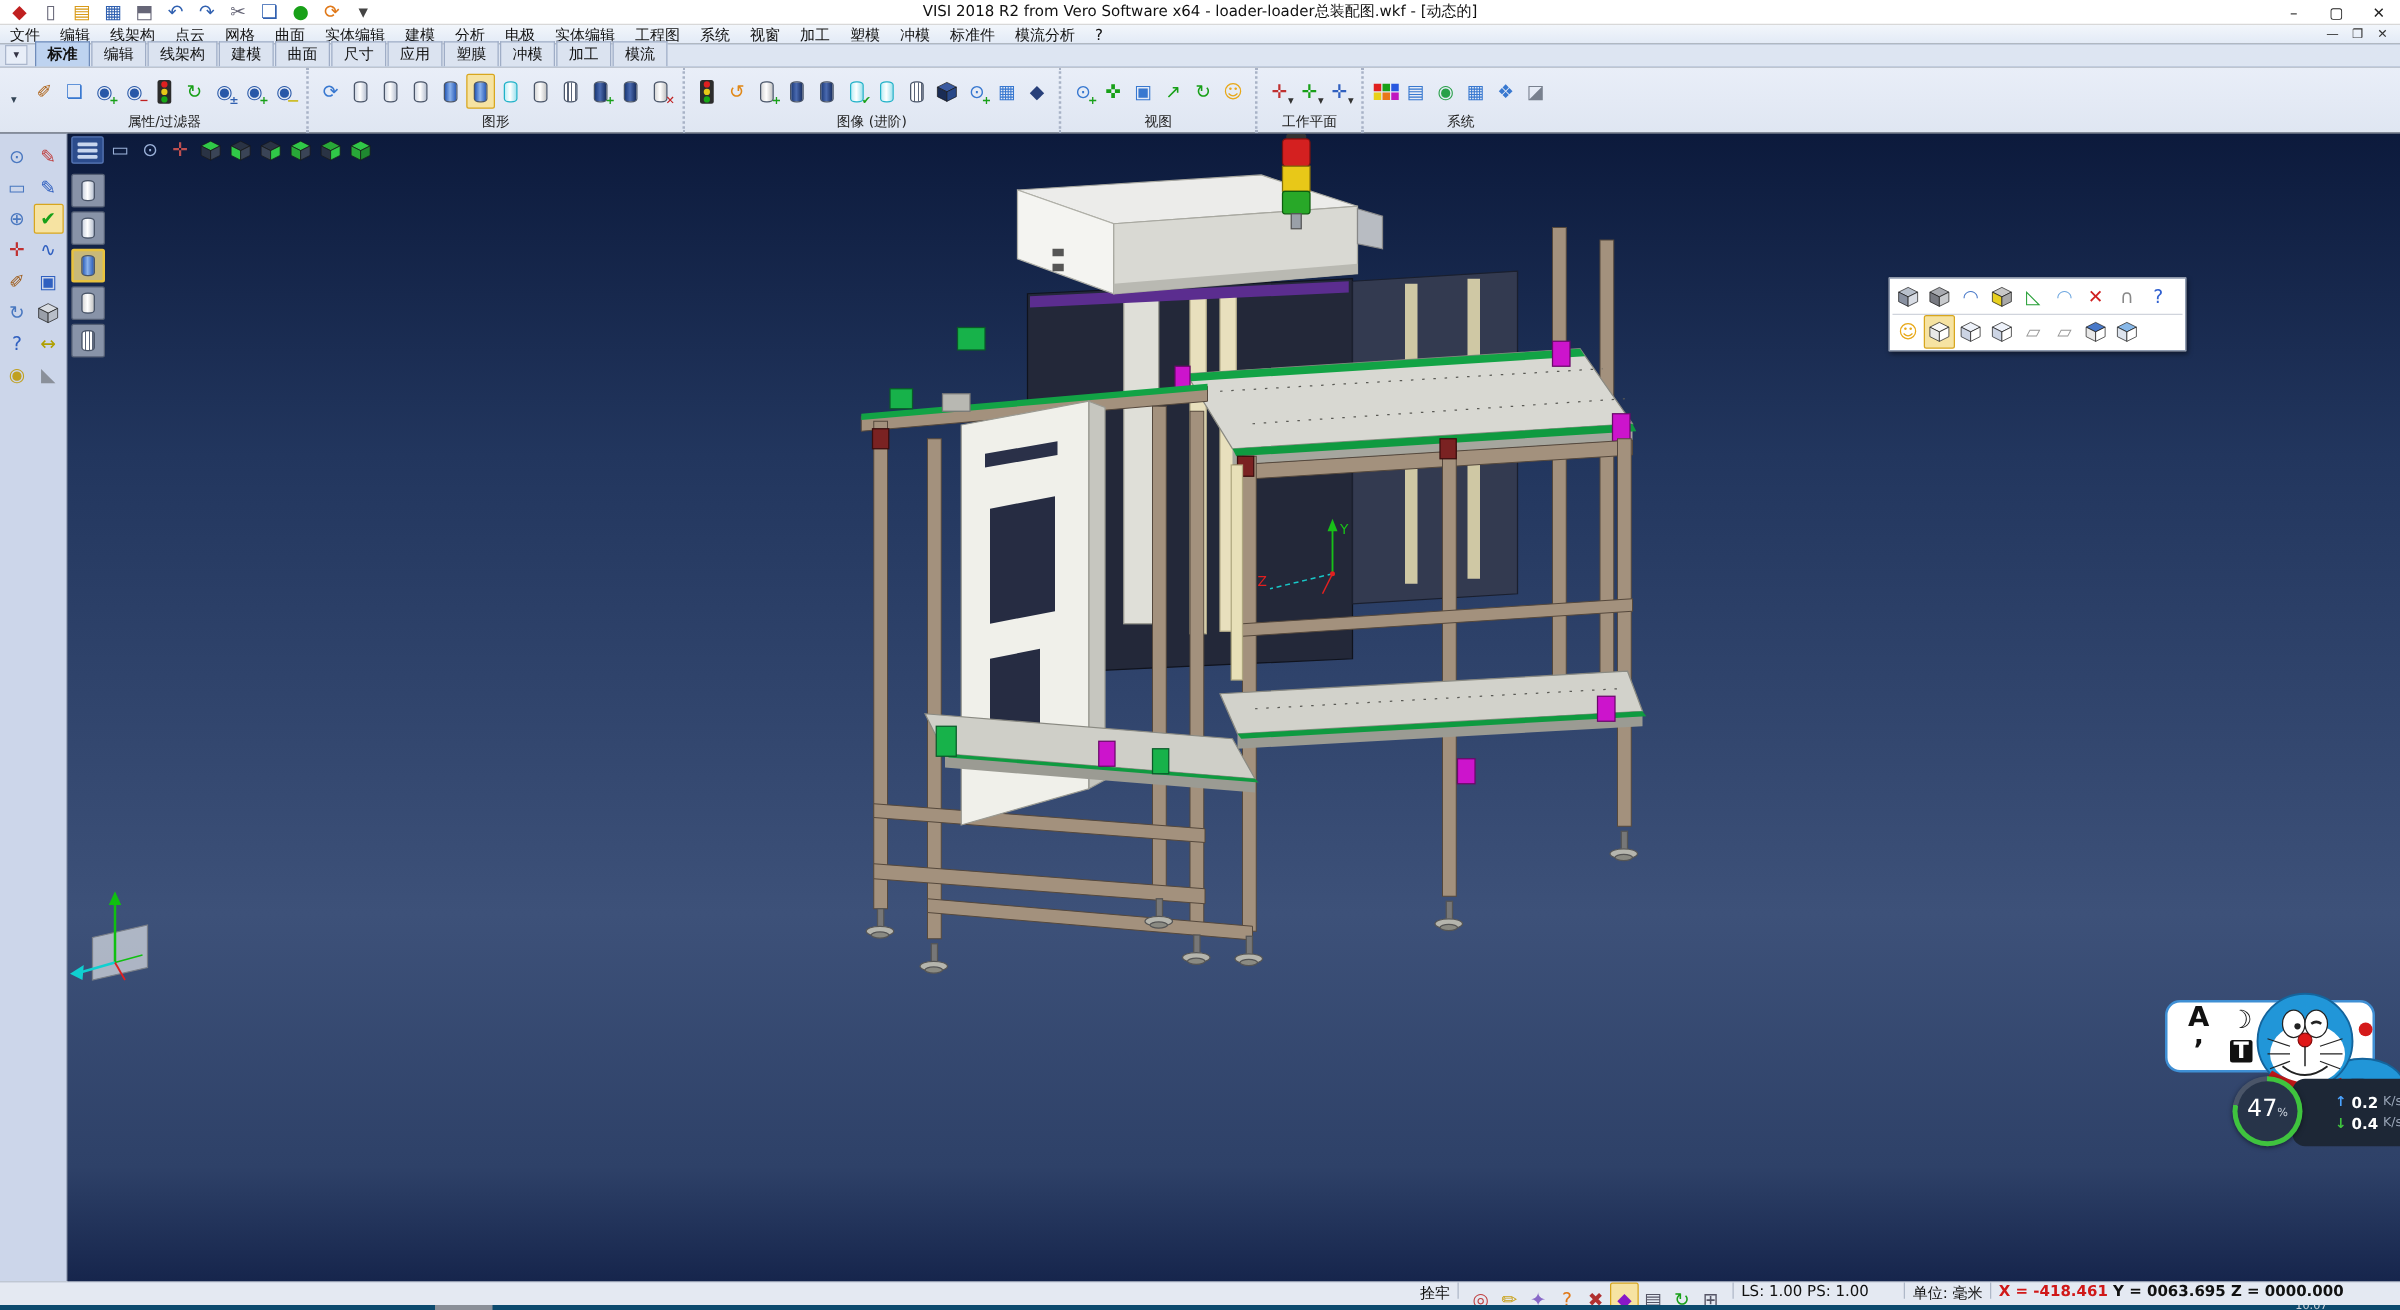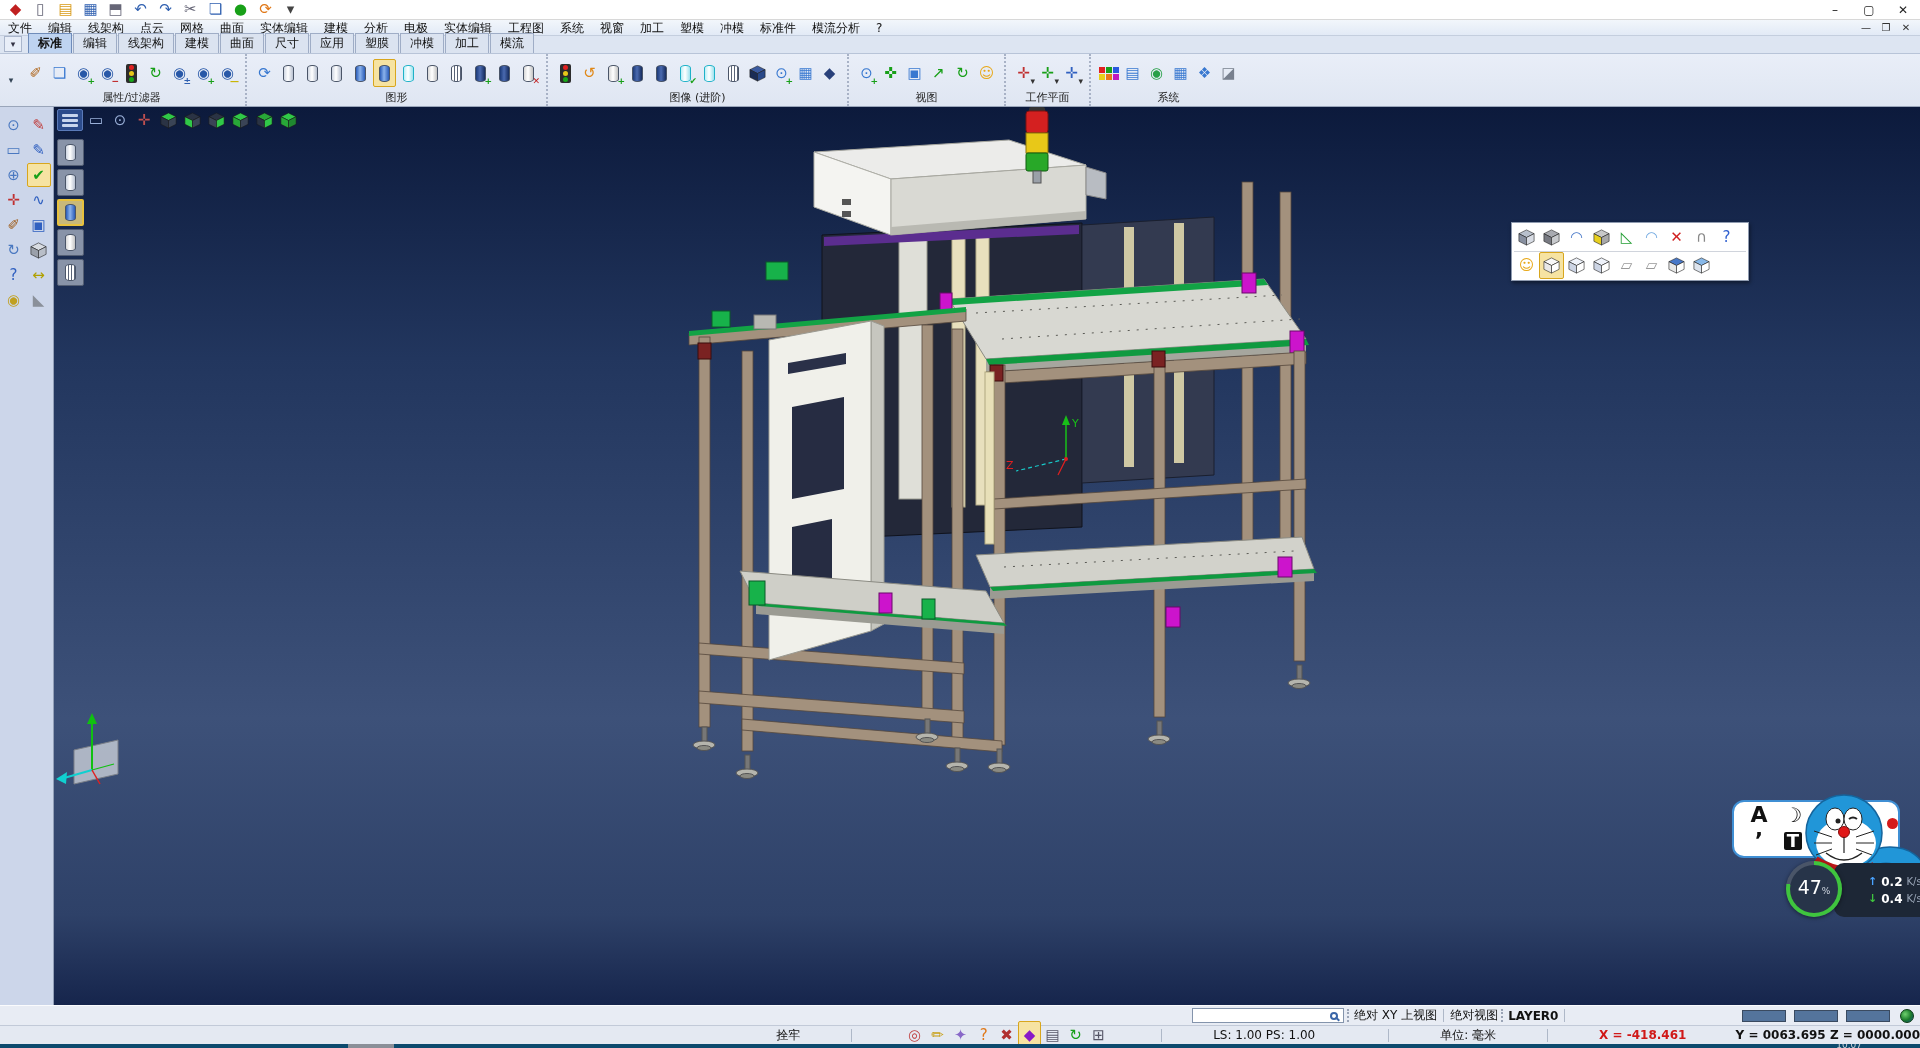--- a/index.html
+++ b/index.html
@@ -119,22 +119,22 @@
     padding-left:34px; }
   #net-speed .row { display:flex; align-items:center; gap:4px; }
   #net-speed .arrow-up { color:#4aa3ff; font-size:11px; font-weight:bold; }
   #net-speed .arrow-down { color:#3fc43e; font-size:11px; font-weight:bold; }
   #net-speed .val { color:#fff; font-size:12px; font-weight:bold; }
   #net-speed .unit { color:#9aa6b8; font-size:10px; }
 
   
   #status1 { height:20px; background:#e8ecf4; border-top:1px solid #fafbfd; display:flex; align-items:center;
     font-size:12px; color:#111; }
-  #status2 { height:19px; background:#e4e9f2; border-top:1px solid #c2cad8; display:flex; align-items:center;
-    font-size:12px; color:#111;gap:45px; }
+  #status2 { height:19px; background:#e4e9f2; border-top:1px solid #c2cad8; display:flex; align-items:flex-start;
+    font-size:12px; color:#111; }
   .ssep { width:1px; height:13px; background:#aeb8c8; margin:0 6px; flex:none; }
   .sdots { width:4px; height:13px; margin:0 3px; border-left:2px dotted #9aa4b6; flex:none; }
   #search-wrap { margin-left:1192px; width:152px; height:15px; background:#fff; border:1px solid #8494ac;
     display:flex; align-items:center; }
   #search-input { flex:1; border:none; outline:none; height:13px; font-size:11px; padding:0 3px; min-width:0; }
   .mag { width:8px; height:8px; border:2px solid #3a66a8; border-radius:50%; position:relative; margin-right:5px; flex:none; }
   .mag::after { content:""; position:absolute; width:5px; height:2px; background:#3a66a8;
     transform:rotate(45deg); right:-4px; bottom:-2px; }
   .swatch { width:44px; height:12px; background:#54749c; border:1px solid #3a4a60; margin-left:8px; flex:none; }
   .globe { width:14px; height:14px; border-radius:50%; margin:0 6px 0 10px;
@@ -185,20 +185,21 @@
         <div class="icon">
           <span class="gl" style="color: rgb(24, 160, 24); font-size: 15px;">●</span>
         </div>
         <div class="icon">
           <span class="gl" style="color: rgb(224, 120, 24); font-size: 15px;">⟳</span>
         </div>
         <div class="icon">
           <span class="gl" style="color: rgb(68, 68, 68); font-size: 15px;">▾</span>
         </div>
       </div>
+    <div id="title">VISI 2018 R2 from Vero Software x64 - loader-loader总装配图.wkf - [动态的]</div>
     <div class="win-controls">
       <div class="win-btn">–</div>
       <div class="win-btn">▢</div>
       <div class="win-btn">✕</div>
     </div>
   </div>
 
   <div id="menubar">
     <div id="menu-items">
         <div class="menu-item">文件</div>
@@ -888,38 +889,20 @@
       <div id="net-ball">
         <div class="inner">
           <span class="pct">47</span>
           <span class="pctu">%</span>
         </div>
       </div>
 
     </div>
   </div>
 
-  <div id="status1">
-    <div id="search-wrap">
-      <input id="search-input" value="" style="">
-      <span class="mag"></span>
-    </div>
-    <div class="sdots"></div>
-    <span class="nowrap">绝对 XY 上视图</span>
-    <div class="ssep"></div>
-    <span class="nowrap">绝对视图</span>
-    <div class="sdots"></div>
-    <span class="bold nowrap">LAYER0</span>
-    <div class="ssep"></div>
-    <div style="flex:1"></div>
-    <div class="swatch" style="background: rgb(84, 116, 156);"></div>
-    <div class="swatch" style="background: rgb(84, 116, 156);"></div>
-    <div class="swatch" style="background: rgb(84, 116, 156);"></div>
-    <div class="globe"></div>
-  </div>
 
   <div id="status2">
     <div style="width:1136px"></div>
     <span class="nowrap">拴牢</span>
     <div class="ssep"></div>
     <div style="display:flex;align-items:center;">
         <div class="icon">
           <span class="gl" style="color: rgb(192, 64, 64); font-size: 15px;">◎</span>
         </div>
         <div class="icon">

